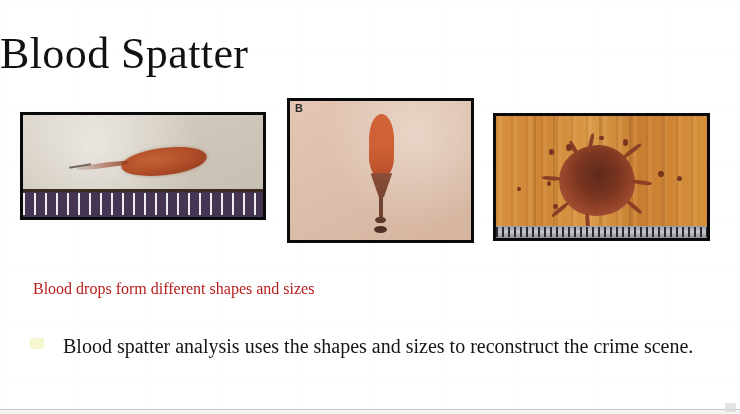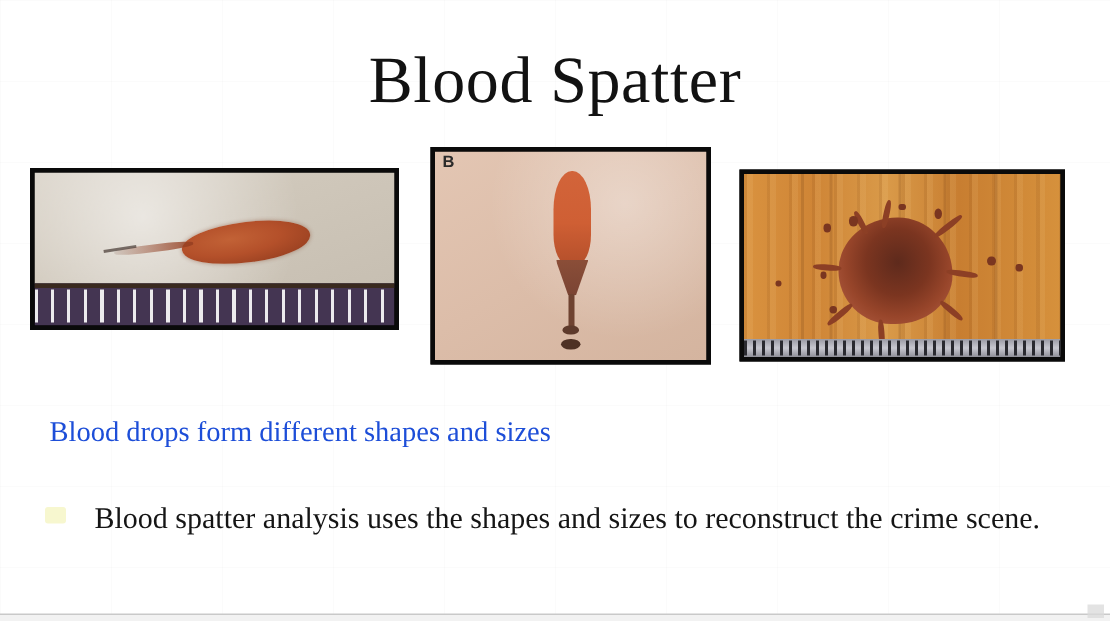--- a/index.html
+++ b/index.html
@@ -34,21 +34,20 @@
     background:#f2f2f2;
   }
   .corner-mark{
     position:absolute;left:725px;top:403px;width:11px;height:9px;
     background:#d9d9d9;opacity:.75;
   }
 
   
   #title{
     position:absolute;left:0;top:28px;width:740px;
-    text-align:center;
     font-family:"Liberation Serif", serif;
     font-size:44px;
     line-height:52px;
     color:#121212;
     letter-spacing:.4px;
     font-weight:400;
   }
 
   
   .photo{
@@ -166,21 +165,21 @@
   #p3-ruler .ticks{
     position:absolute;left:0;top:1px;width:100%;bottom:1px;
     background-image:repeating-linear-gradient(to right,
       #2a2a30 0px, #2a2a30 2px, transparent 2px, transparent 6px);
   }
 
   
   #caption{
     position:absolute;left:33px;top:276px;width:640px;
     font-family:"Liberation Serif", serif;
-    font-size:19px;line-height:26px;color:#1d4ed8;
+    font-size:16px;line-height:26px;color:#b91c1c;
   }
 
   
   #bullet-row{
     position:absolute;left:30px;top:327px;width:690px;
   }
   #bullet-marker{
     position:absolute;left:0px;top:11px;width:14px;height:11px;
     background:#f7f7cf;border-radius:2px;
   }

